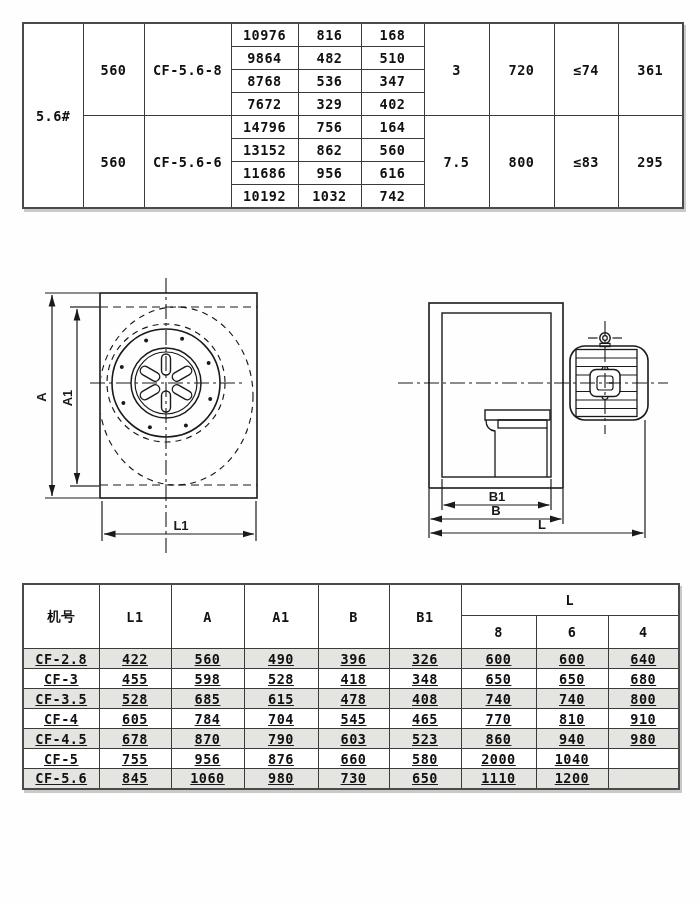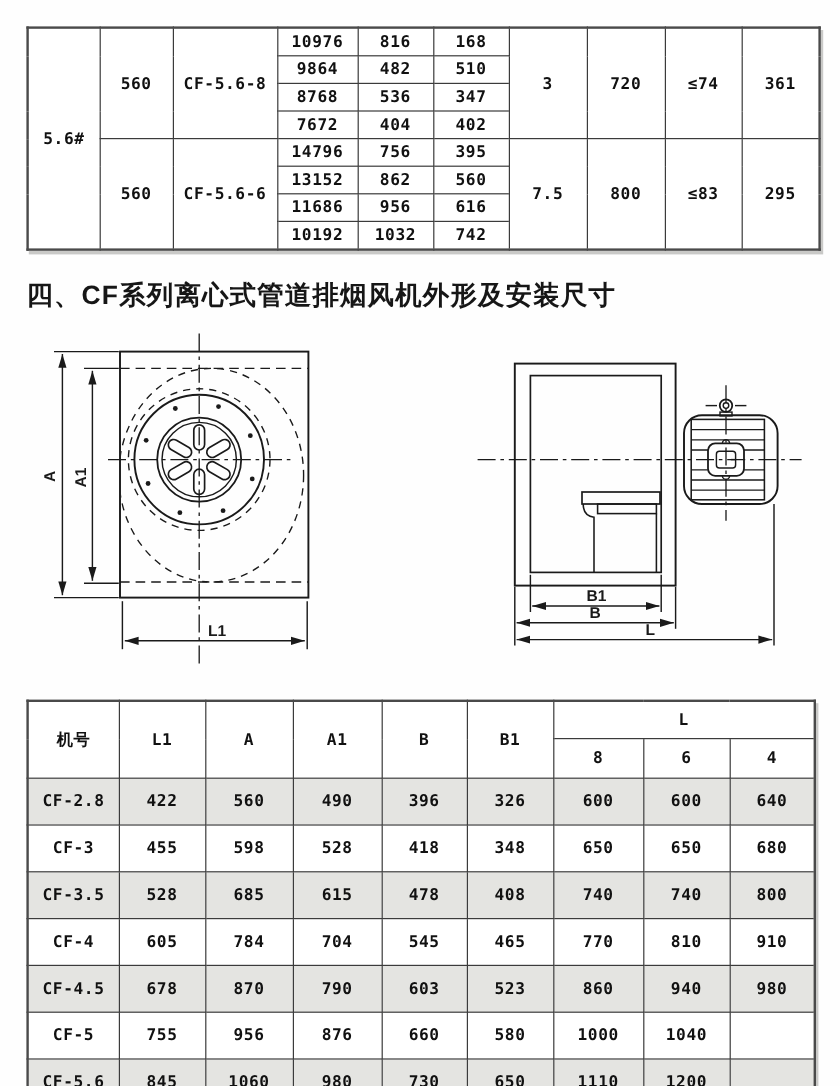--- a/index.html
+++ b/index.html
@@ -15,21 +15,21 @@
         font-weight:bold;font-size:13.5px;letter-spacing:0.5px;color:#111;
         padding:0;overflow:hidden;white-space:nowrap;}
   .cjk{font-family:"Liberation Sans","DejaVu Sans",sans-serif;font-size:14.5px;letter-spacing:2px;}
   .heading{position:absolute;left:22px;top:231px;width:656px;height:30px;line-height:30px;
         font-weight:bold;font-size:22px;letter-spacing:1px;color:#161616;}
   .diagrams{position:absolute;left:0;top:270px;}
   .dim-table{position:absolute;left:22px;top:583px;width:656px;
         border:2px solid #4a4a4a;box-shadow:2px 3px 0 #c9c9c7;background:#fff;}
   .dim-table thead tr.r1 th{height:30px;}
   .dim-table thead tr.r2 th{height:32px;}
-  .dim-table tbody tr{height:39px;}
+  .dim-table tbody tr{height:20px;text-decoration:underline;}
   .dim-table th{background:#fff;}
   .dim-table tbody tr:nth-child(odd) td{background:#e4e4e1;}
   .dim-table tbody tr:nth-child(even) td{background:#ffffff;}
   svg text{font-family:"Liberation Sans",sans-serif;font-weight:bold;font-size:13px;fill:#1a1a1a;}
 </style>
 </head>
 <body>
 
 <div class="page">
 
@@ -64,29 +64,29 @@
         <td>482</td>
         <td>510</td>
       </tr>
       <tr>
         <td>8768</td>
         <td>536</td>
         <td>347</td>
       </tr>
       <tr>
         <td>7672</td>
-        <td>404</td>
+        <td>329</td>
         <td>402</td>
       </tr>
       <tr>
         <td rowspan="4">560</td>
         <td rowspan="4">CF-5.6-6</td>
         <td>14796</td>
         <td>756</td>
-        <td>395</td>
+        <td>164</td>
         <td rowspan="4">7.5</td>
         <td rowspan="4">800</td>
         <td rowspan="4">≤83</td>
         <td rowspan="4">295</td>
       </tr>
       <tr>
         <td>13152</td>
         <td>862</td>
         <td>560</td>
       </tr>
@@ -96,21 +96,20 @@
         <td>616</td>
       </tr>
       <tr>
         <td>10192</td>
         <td>1032</td>
         <td>742</td>
       </tr>
     </tbody>
   </table>
 
-  <div class="heading">四、CF系列离心式管道排烟风机外形及安装尺寸</div>
 
   <svg class="diagrams" width="700" height="300" viewBox="0 0 700 300">
     <defs>
       <marker id="ah" viewBox="0 0 12 8" markerWidth="12" markerHeight="8" refX="11.5" refY="4" orient="auto-start-reverse" markerUnits="userSpaceOnUse">
         <path d="M0,0.6 L11.5,4 L0,7.4 Z" fill="#1a1a1a"></path>
       </marker>
       <clipPath id="housingClip">
           <rect x="101" y="24" width="155" height="203"></rect>
         </clipPath>
     </defs>
@@ -305,21 +304,21 @@
           <td>940</td>
           <td>980</td>
         </tr>
         <tr>
           <td>CF-5</td>
           <td>755</td>
           <td>956</td>
           <td>876</td>
           <td>660</td>
           <td>580</td>
-          <td>1000</td>
+          <td>2000</td>
           <td>1040</td>
           <td></td>
         </tr>
         <tr>
           <td>CF-5.6</td>
           <td>845</td>
           <td>1060</td>
           <td>980</td>
           <td>730</td>
           <td>650</td>

